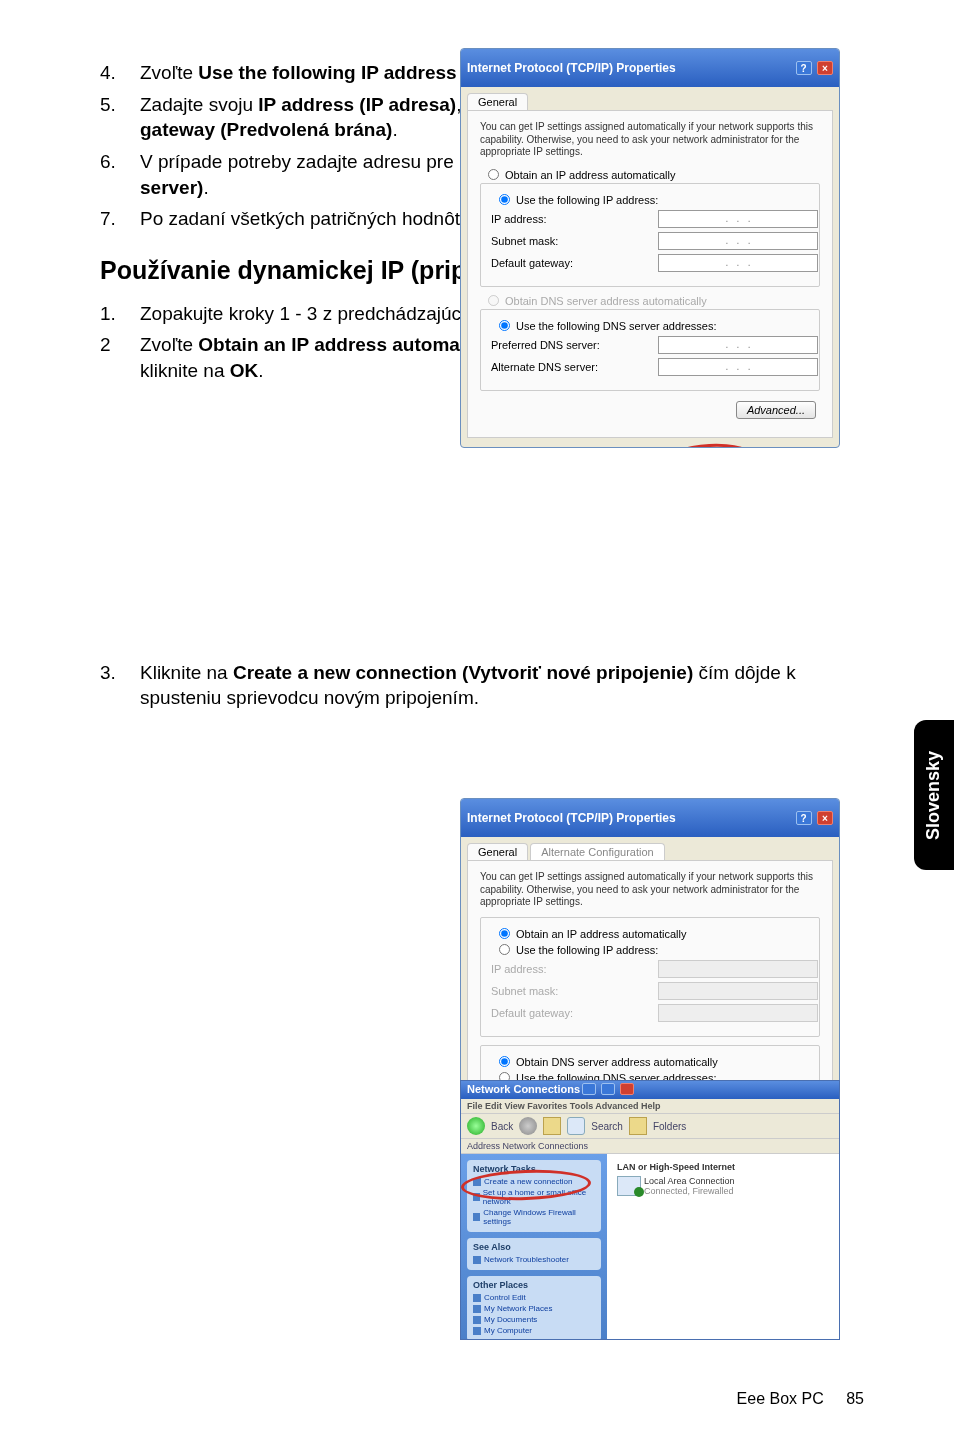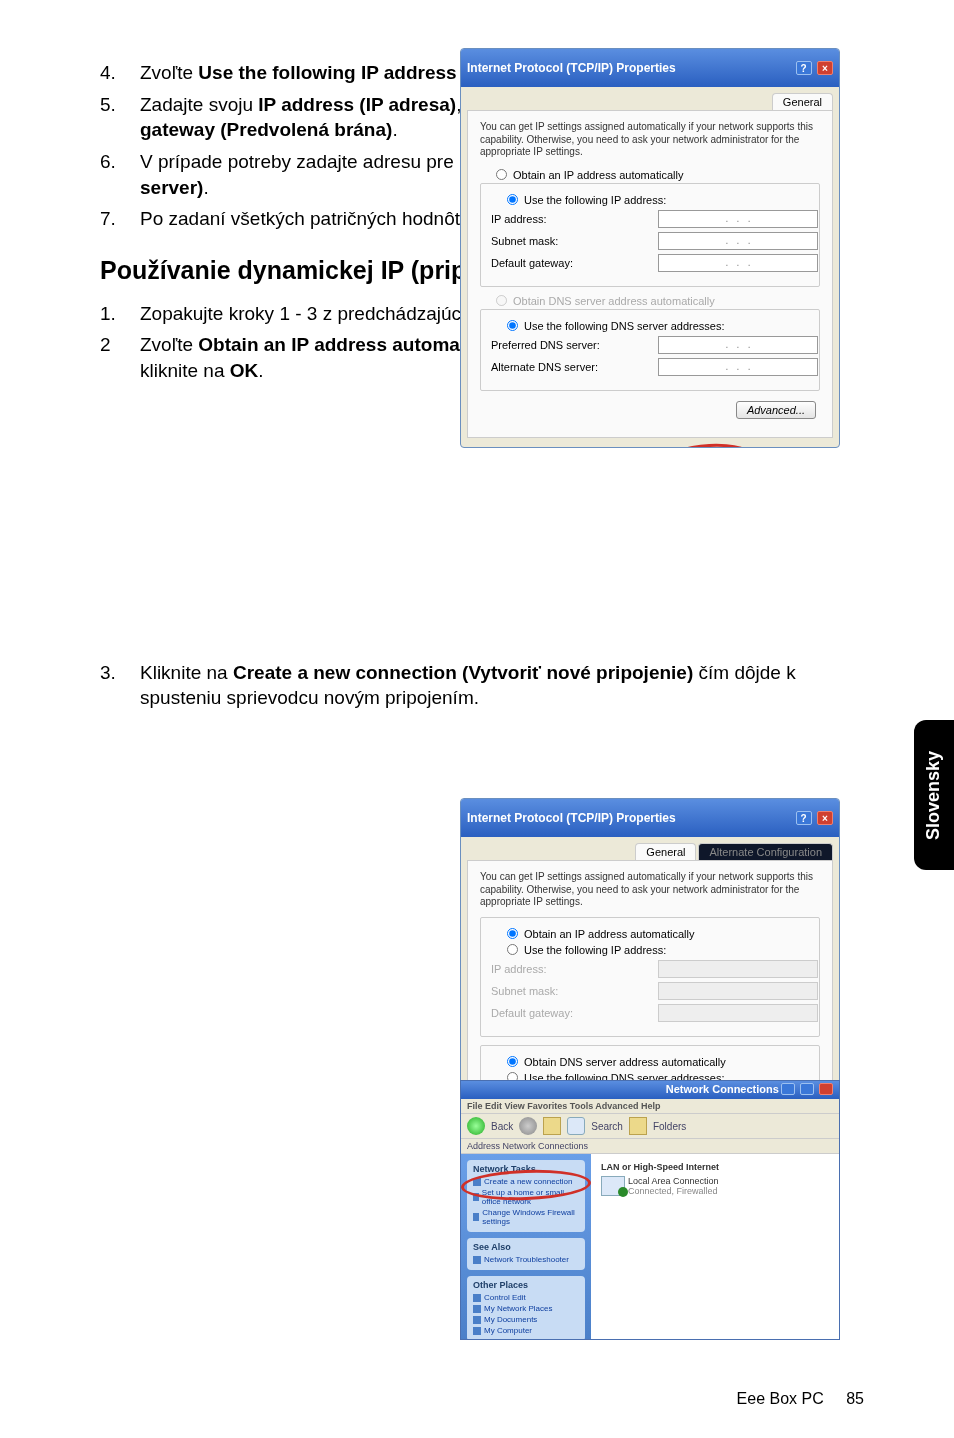--- a/index.html
+++ b/index.html
@@ -108,42 +108,41 @@
     background: #fafafa;
     margin: 0 6px 6px 6px;
     border: 1px solid #ccc;
     padding: 10px 12px 14px 12px;
   }
   .tabbar {
     display: flex;
     gap: 2px;
     padding: 6px 6px 0 6px;
     background:#ece9d8;
-    justify-content:flex-end;
   }
   .tab {
     background:#fafafa;
     border:1px solid #ccc;
     border-bottom:none;
     border-radius: 4px 4px 0 0;
     padding: 2px 10px;
     font-size: 11px;
   }
-  .tab.inactive { background:#0f172a; color:#888; }
+  .tab.inactive { background:#ffffff; color:#888; }
   .desc {
     font-size: 10px;
     color: #333;
     margin-bottom: 10px;
     line-height: 1.25;
   }
   .radio-row {
     display: flex;
     align-items: center;
     gap: 6px;
-    margin: 4px 16px;
+    margin: 4px 8px;
     font-size: 11px;
   }
   .radio-row input { width:11px; height:11px; }
   .radio-row.disabled { color:#aaa; }
   .fieldbox {
     border: 1px solid #ccc;
     border-radius: 2px;
     padding: 6px 1px 10px 10px;
     margin-top: -2px;
   }
@@ -212,21 +211,21 @@
     font-size: 9px;
     overflow:hidden;
   }
   .nc-title {
     background: linear-gradient(#5a8ee0,#2a5fc0);
     color:#fff;
     font-size:11px;
     font-weight:bold;
     padding:2px 6px;
     display:flex;
-    justify-content:flex-end;
+    justify-content:flex-start;
   }
   .nc-title .wbtns span{
     display:inline-block;width:14px;height:12px;border-radius:2px;margin-left:2px;
   }
   .nc-title .min-ic{background:#3a77d8;border:1px solid #9cc0f0;}
   .nc-title .max-ic{background:#3a77d8;border:1px solid #9cc0f0;}
   .nc-title .xclose-ic{background:#d04030;border:1px solid #f08070;}
   .nc-menu {
     background:#ece9d8;
     padding:2px 6px;
@@ -256,21 +255,21 @@
   .pglabel{color:#446;font-size:10px;}
   .nc-addr {
     background:#ece9d8;
     padding:2px 6px;
     font-size:9px;
     color:#446;
     border-bottom:1px solid #ccc;
   }
   .nc-body { display:flex; height: 190px; }
   .nc-side {
-    width: 130px;
+    width: 146px;
     background: linear-gradient(#6a9fe8,#4a7fc8);
     padding:6px;
   }
   .nc-panel {
     background:#c8dcf4;
     border-radius:4px;
     padding:4px 6px;
     margin-bottom:6px;
   }
   .nc-panel-title { color:#20406a; font-weight:bold; font-size:9px; margin-bottom:3px;}

